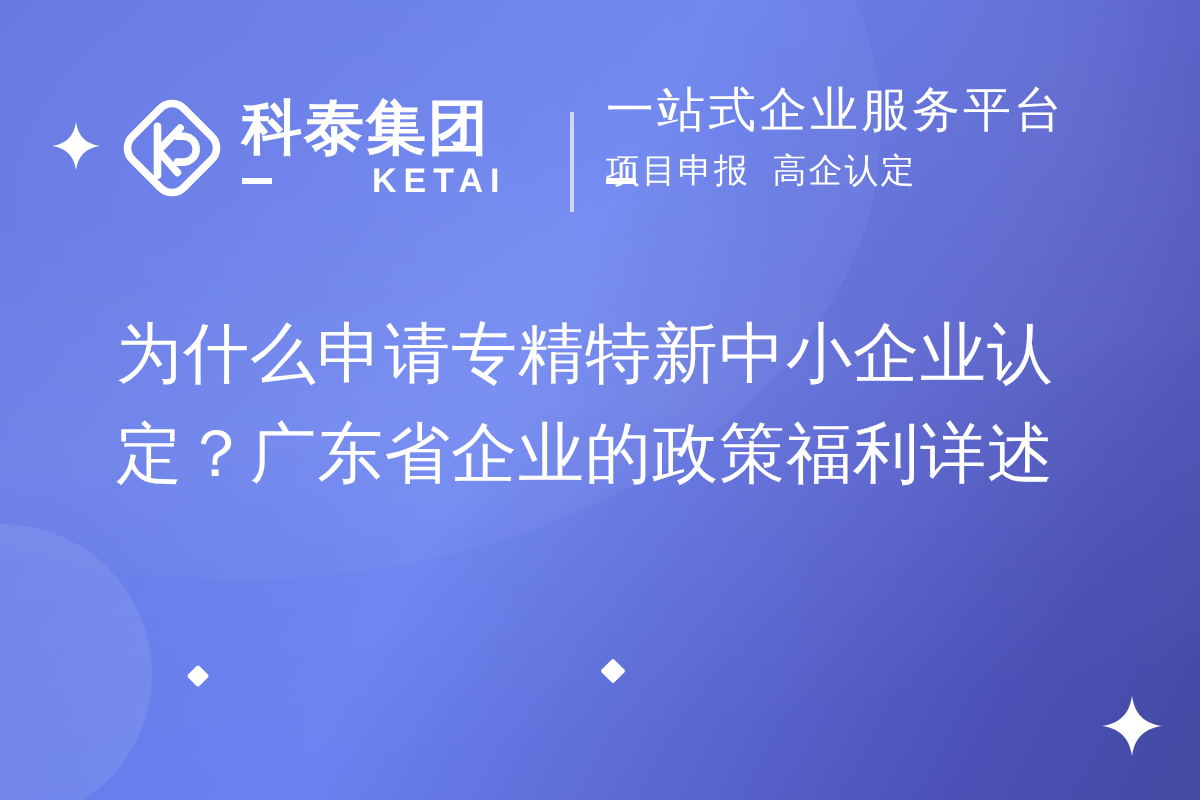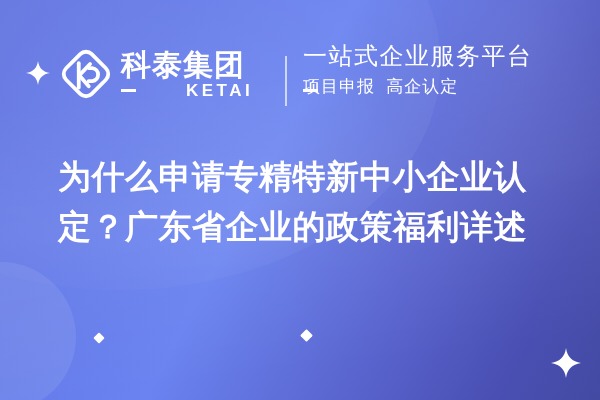--- a/index.html
+++ b/index.html
@@ -146,21 +146,21 @@
   }
 
   
   .title {
     position: absolute;
     left: 58px;
     top: 152px;
     width: 500px;
     color: #ffffff;
     font-size: 33px;
-    font-weight: bold;
+    font-weight: normal;
     line-height: 50px;
     letter-spacing: 0.5px;
     font-family: "DejaVu Sans", "Liberation Sans", sans-serif;
   }
 
   
   .diamond {
     position: absolute;
     background: #ffffff;
     transform: rotate(45deg);

